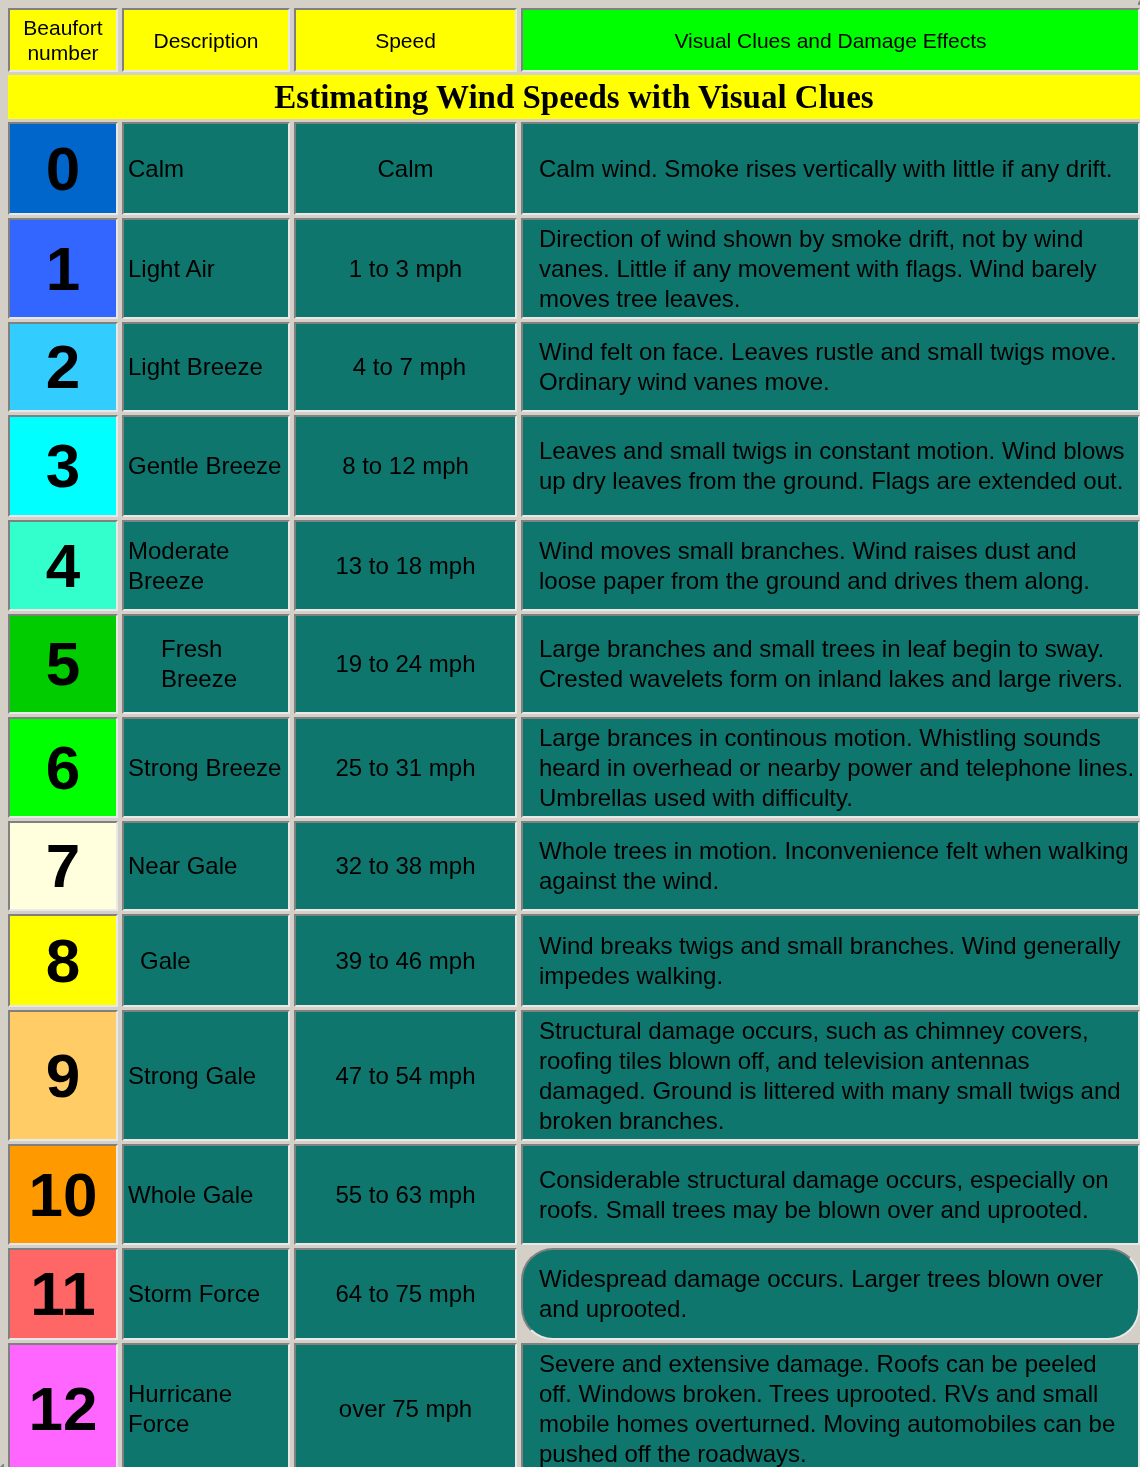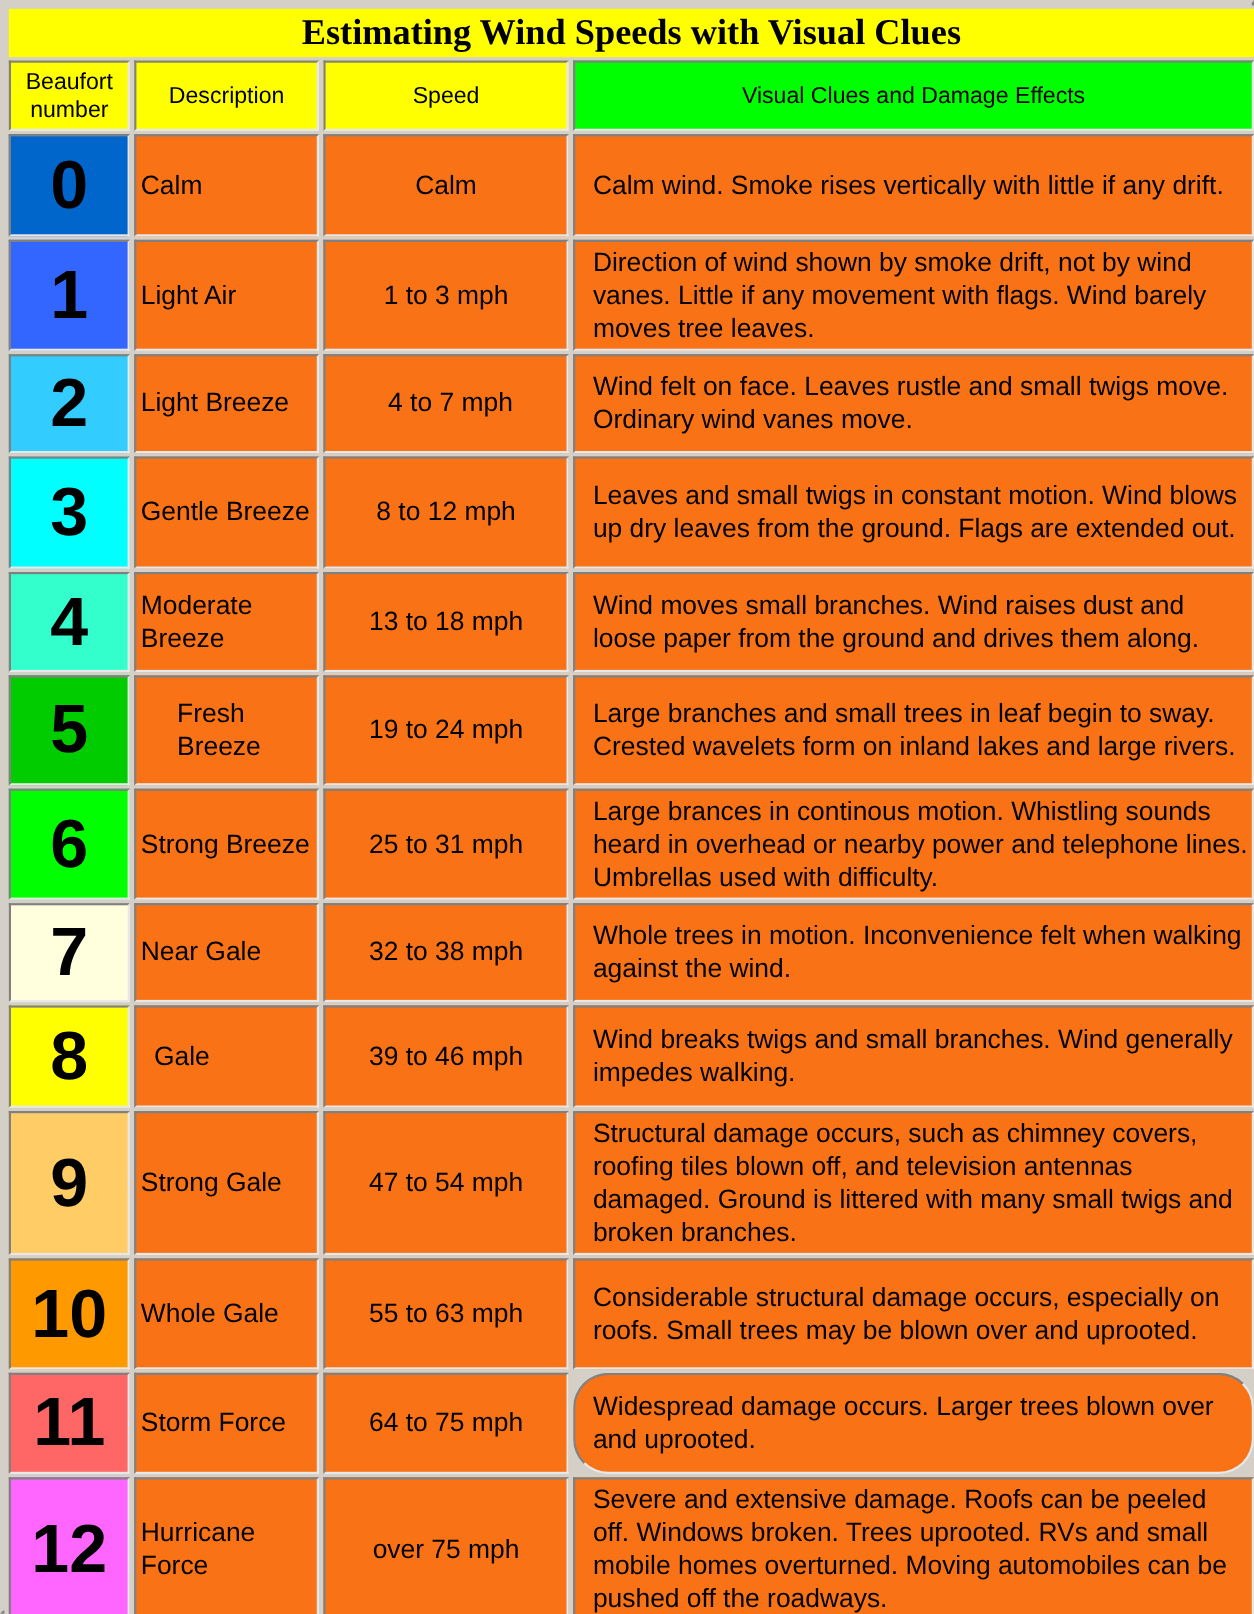--- a/index.html
+++ b/index.html
@@ -1,20 +1,20 @@
 <!DOCTYPE html>
 <html><head>
 <meta charset="utf-8">
 <style>
   html, body { margin:0; padding:0; background:#ffffff; }
   body { width:1140px; height:1467px; overflow:hidden; font-family:"Liberation Sans", sans-serif; color:#000; }
   .frame { position:absolute; left:0; top:0; width:1140px; height:1467px; box-sizing:border-box;
            border-top:3px solid #d4d0c8; border-left:3px solid #d4d0c8; border-right:2px solid #808080; border-bottom:3px solid #808080; background:#d4d0c8; }
   table { position:absolute; left:4px; top:5px; border-collapse:separate; border-spacing:4px 3px; table-layout:fixed; width:1136px; background:#d4d0c8; }
-  td, th { box-sizing:border-box; border-top:2px solid #808080; border-left:2px solid #808080; border-right:2px solid #e8e8e8; border-bottom:2px solid #e8e8e8; padding:0 4px; background:#f97316; }
+  td, th { box-sizing:border-box; border-top:2px solid #808080; border-left:2px solid #808080; border-right:2px solid #e8e8e8; border-bottom:2px solid #e8e8e8; padding:0 4px; background:#0f766e; }
   .title { background:#ffff00; border:none; font-family:"Liberation Serif", serif; font-weight:bold; font-size:33px; text-align:center; height:44px; padding:0; }
   .hdr { background:#ffff00; font-weight:normal; font-size:21px; text-align:center; height:64px; line-height:25px; }
   .hdr.green { background:#00ff00; }
   .num { font-weight:bold; font-size:62px; text-align:center; padding:0; line-height:1; }
   .desc { font-size:24px; line-height:30px; text-align:left; padding-left:4px; }
   .speed { font-size:24px; text-align:center; }
   .clue { font-size:24px; line-height:30px; text-align:left; padding-left:16px; padding-right:2px; }
 </style>
 </head>
 <body>
@@ -22,27 +22,27 @@
 <div class="frame"></div>
 <table>
   <colgroup>
     <col style="width:110px">
       <col style="width:168px">
       <col style="width:223px">
       <col style="width:619px">
   </colgroup>
   <tbody id="tbody">
     <tr>
-      <td colspan="4" class="title">Estimating Wind Speeds with Visual Clues</td>
-    </tr>
-    <tr>
       <th class="hdr">Beaufort number</th>
       <th class="hdr">Description</th>
       <th class="hdr">Speed</th>
       <th class="hdr green">Visual Clues and Damage Effects</th>
+    </tr>
+    <tr>
+      <td colspan="4" class="title">Estimating Wind Speeds with Visual Clues</td>
     </tr>
   <tr>
         <td class="num" style="height: 93px; background: rgb(0, 102, 204);">0</td>
         <td class="desc" style="height: 93px;">Calm</td>
         <td class="speed" style="height: 93px;">Calm</td>
         <td class="clue" style="height: 93px;">Calm wind. Smoke rises vertically with little if any drift.</td>
       </tr>
       <tr>
         <td class="num" style="height: 101px; background: rgb(51, 102, 255);">1</td>
         <td class="desc" style="height: 101px;">Light Air</td>

